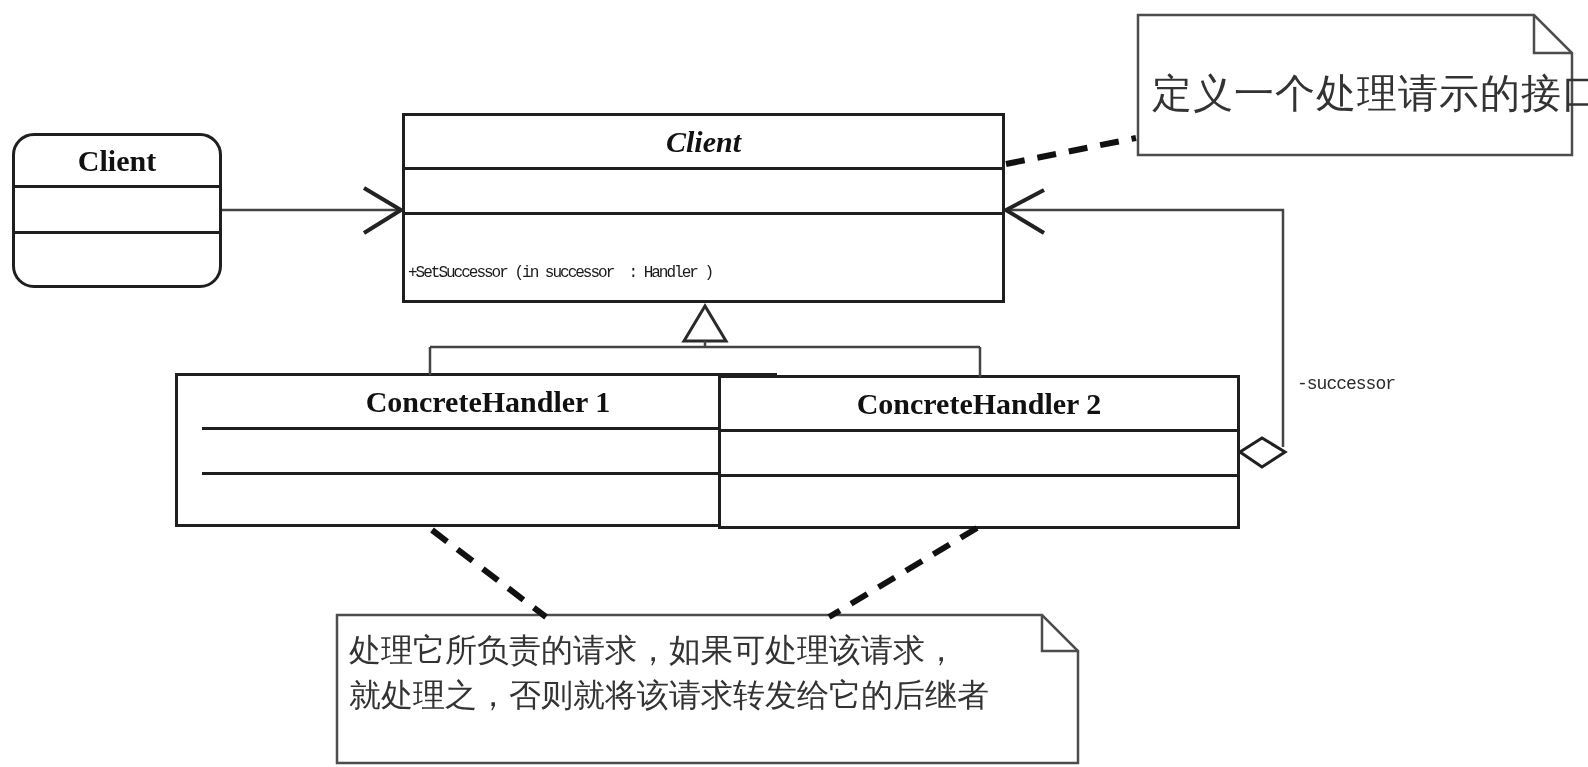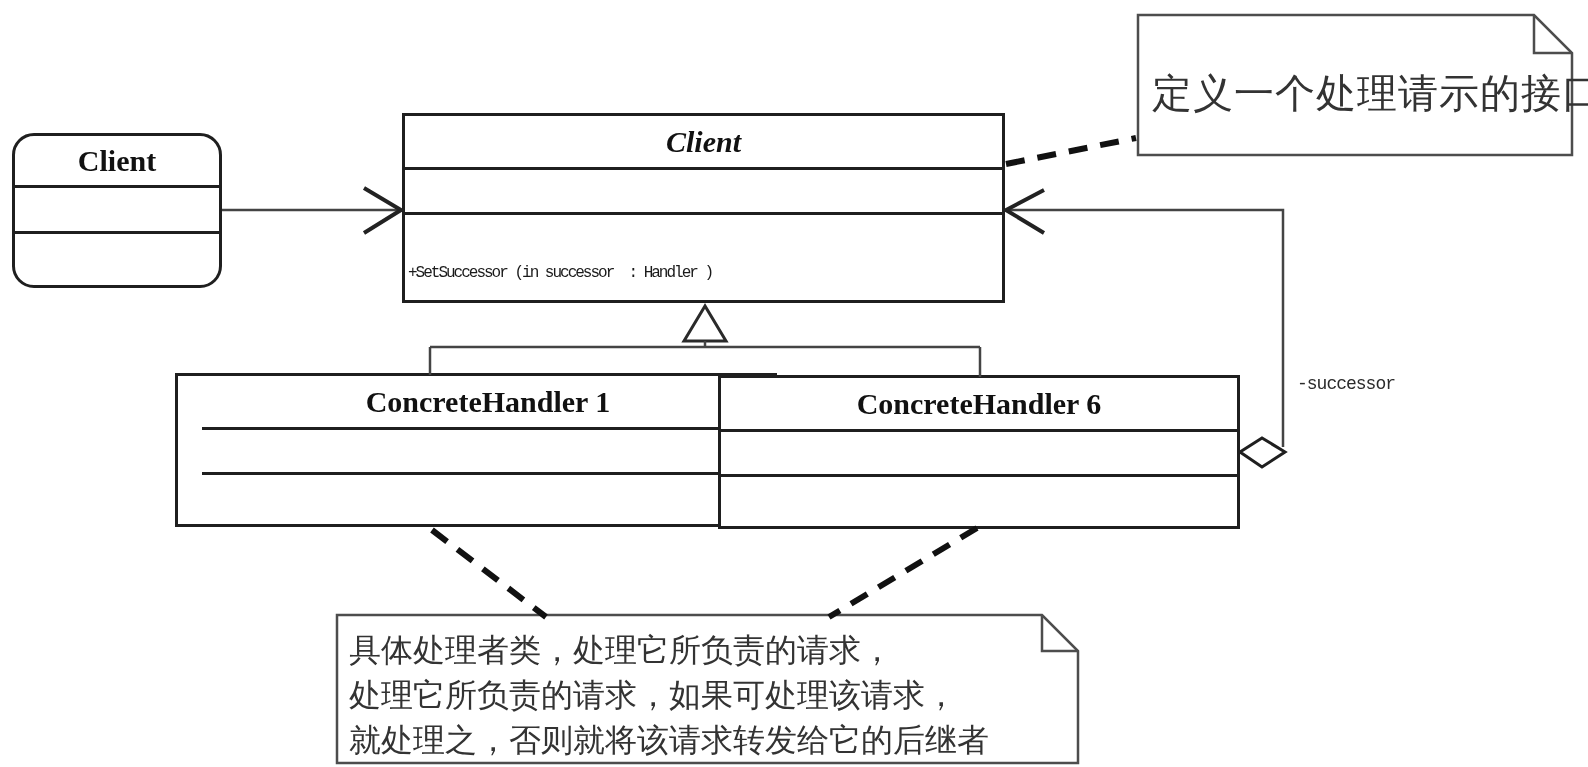--- a/index.html
+++ b/index.html
@@ -132,32 +132,31 @@
 
   <div class="uml-class" id="class-ch1">
     <div class="uml-title">ConcreteHandler 1</div>
     <div class="uml-attrs"></div>
     <div class="uml-ops">
       
     </div>
   </div>
 
   <div class="uml-class" id="class-ch2">
-    <div class="uml-title">ConcreteHandler 6</div>
+    <div class="uml-title">ConcreteHandler 2</div>
     <div class="uml-attrs"></div>
     <div class="uml-ops">
       
     </div>
   </div>
 
   <div class="role-label">-successor</div>
 
   <div class="note-text" id="note-text-top">定义一个处理请示的接口</div>
   <div class="note-text" id="note-text-bottom">
-    <div>具体处理者类，处理它所负责的请求，</div>
     <div>处理它所负责的请求，如果可处理该请求，</div>
     <div>就处理之，否则就将该请求转发给它的后继者</div>
   </div>
 
   <svg class="layer" style="z-index:3" viewBox="0 0 1588 767">
 
     <g>
       <line x1="222" y1="210" x2="400" y2="210" stroke="#444444" stroke-width="2.5"></line>
       <polyline points="364,188 401,210 364,233" fill="none" stroke="#222222" stroke-width="4"></polyline>
     </g>

